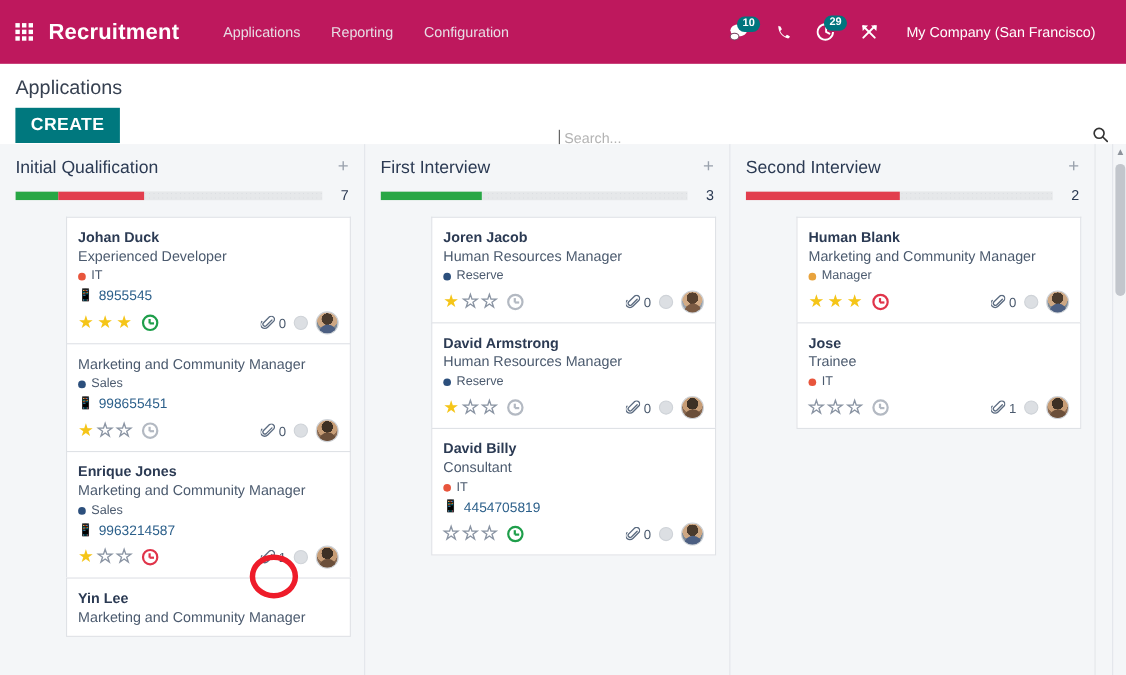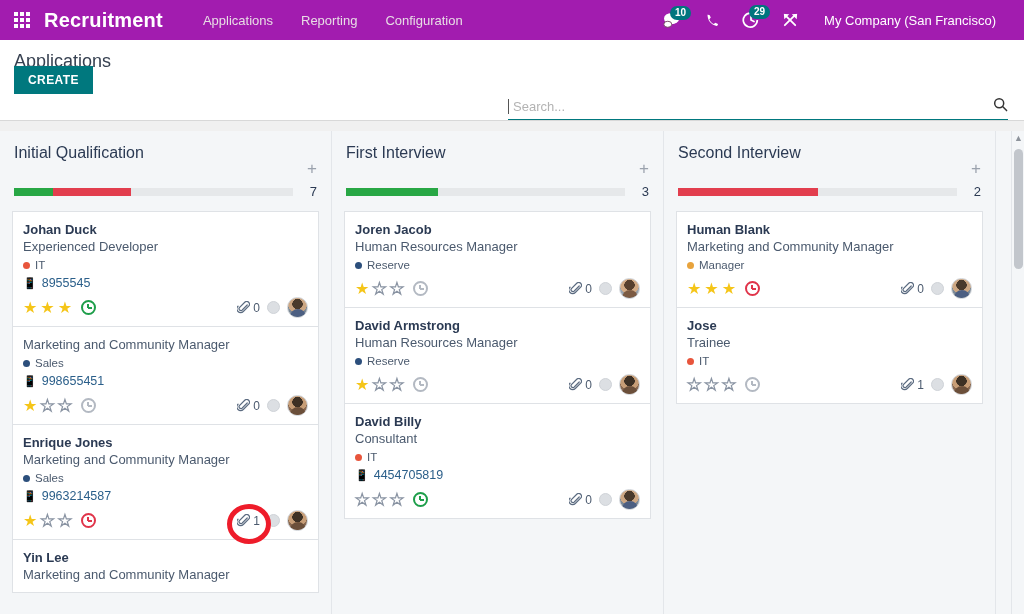--- a/index.html
+++ b/index.html
@@ -5,21 +5,21 @@
   * { box-sizing: border-box; margin: 0; padding: 0; }
   html, body {
     width: 1024px; height: 614px;
     font-family: "Liberation Sans", sans-serif;
     background: #f0f0f0; overflow: hidden;
   }
   body { position: relative; }
 
   
   .navbar {
-    height: 40px; background: #a21caf; display: flex; align-items: center;
+    height: 58px; background: #be185d; display: flex; align-items: center;
     padding: 0 14px; color: #ffffff; position: relative; z-index: 20;
   }
   .apps-grid { display: grid; grid-template-columns: repeat(3, 4px);
     grid-template-rows: repeat(3, 4px); gap: 2px; margin-right: 14px; cursor: pointer; }
   .apps-grid i { display: block; width: 4px; height: 4px; background: #fff; }
   .brand { font-size: 20px; font-weight: bold; letter-spacing: .2px; margin-right: 26px; white-space: nowrap; }
   .menu-item { font-size: 13px; padding: 6px 14px; color: #e8dde5; white-space: nowrap; cursor: pointer; }
   .nav-right { margin-left: auto; display: flex; align-items: center; gap: 0px; }
   .sysicon { position: relative; padding: 0 11px; cursor: pointer; display: flex; align-items: center; justify-content: flex-end; }
   .sysicon svg { display: block; }
@@ -41,22 +41,22 @@
   }
   .user span { font-size: 13px; white-space: nowrap; }
 
   
   .control {
     background: #fff; border-bottom: 1px solid #d8d8d8;
     height: 81px; position: relative; padding: 0 14px;
   }
   .page-title { position: absolute; left: 14px; top: 11px; font-size: 18px; color: #374151; }
   .btn-create {
-    position: absolute; left: 14px; top: 26px; background: #00787e; color: #fff;
-    border: none; font-size: 12px; font-weight: bold; letter-spacing: .4px;
+    position: absolute; left: 14px; top: 40px; background: #00787e; color: #fff;
+    border: none; font-size: 16px; font-weight: bold; letter-spacing: .4px;
     padding: 7px 14px; cursor: pointer; font-family: inherit;
   }
   .search-wrap {
     position: absolute; left: 508px; top: 57px; width: 500px;
     border-bottom: 1px solid #00787e; display: flex; align-items: center; padding-bottom: 3px;
   }
   .search-wrap input {
     border: none; outline: none; font-size: 13px; flex: 1; color: #333;
     font-family: inherit; background: transparent; border-left: 1px solid #555; padding-left: 4px;
   }
@@ -77,33 +77,33 @@
 
   
   .kanban {
     position: absolute; top: 131px; left: 0; right: 0; bottom: 0;
     background: #f4f6f8; display: flex; overflow: hidden;
   }
   .column {
     width: 332px; flex: none; padding: 0 12px; position: relative;
     border-right: 1px solid #e3e6ea;
   }
-  .col-head { padding: 13px 2px 0 2px; display: flex; align-items: flex-start; flex-direction: column; }
+  .col-head { padding: 13px 2px 0 2px; display: flex; align-items: flex-start; }
   .col-title { font-size: 16px; color: #2b3a53; font-weight: normal; }
   .col-plus { margin-left: auto; color: #9aa2ad; font-size: 17px; line-height: 14px; cursor: pointer; }
   .col-meta { display: flex; align-items: center; padding: 8px 2px 0 2px; }
   .progress {
     flex: 1; height: 8px; background: #e6e8ea; display: flex; overflow: hidden;
     background-image: radial-gradient(#d7dade 22%, transparent 23%);
     background-size: 4px 4px; margin-right: 12px;
   }
   .progress i { display: block; height: 100%; }
   .col-count { font-size: 13px; color: #2b3a53; min-width: 12px; text-align: right; }
 
-  .cards { margin-top: 12px; }
+  .cards { margin-top: 12px; margin-left: 48px; }
   .card {
     background: #fff; border: 1px solid #dfe2e6; border-bottom: none;
     padding: 9px 10px 8px 10px; position: relative; cursor: pointer;
   }
   .card:last-child { border-bottom: 1px solid #dfe2e6; }
   .c-name { font-size: 13px; font-weight: bold; color: #2b3a53; line-height: 17px; }
   .c-job { font-size: 13px; color: #4b5a6e; line-height: 18px; }
   .c-tag { font-size: 11.5px; color: #4b5a6e; line-height: 17px; display: flex; align-items: center; gap: 5px; margin-top: 1px; }
   .dot { width: 7px; height: 7px; border-radius: 50%; flex: none; }
   .c-phone { font-size: 12.5px; color: #2b5f8a; line-height: 19px; display: flex; align-items: center; gap: 5px; }

